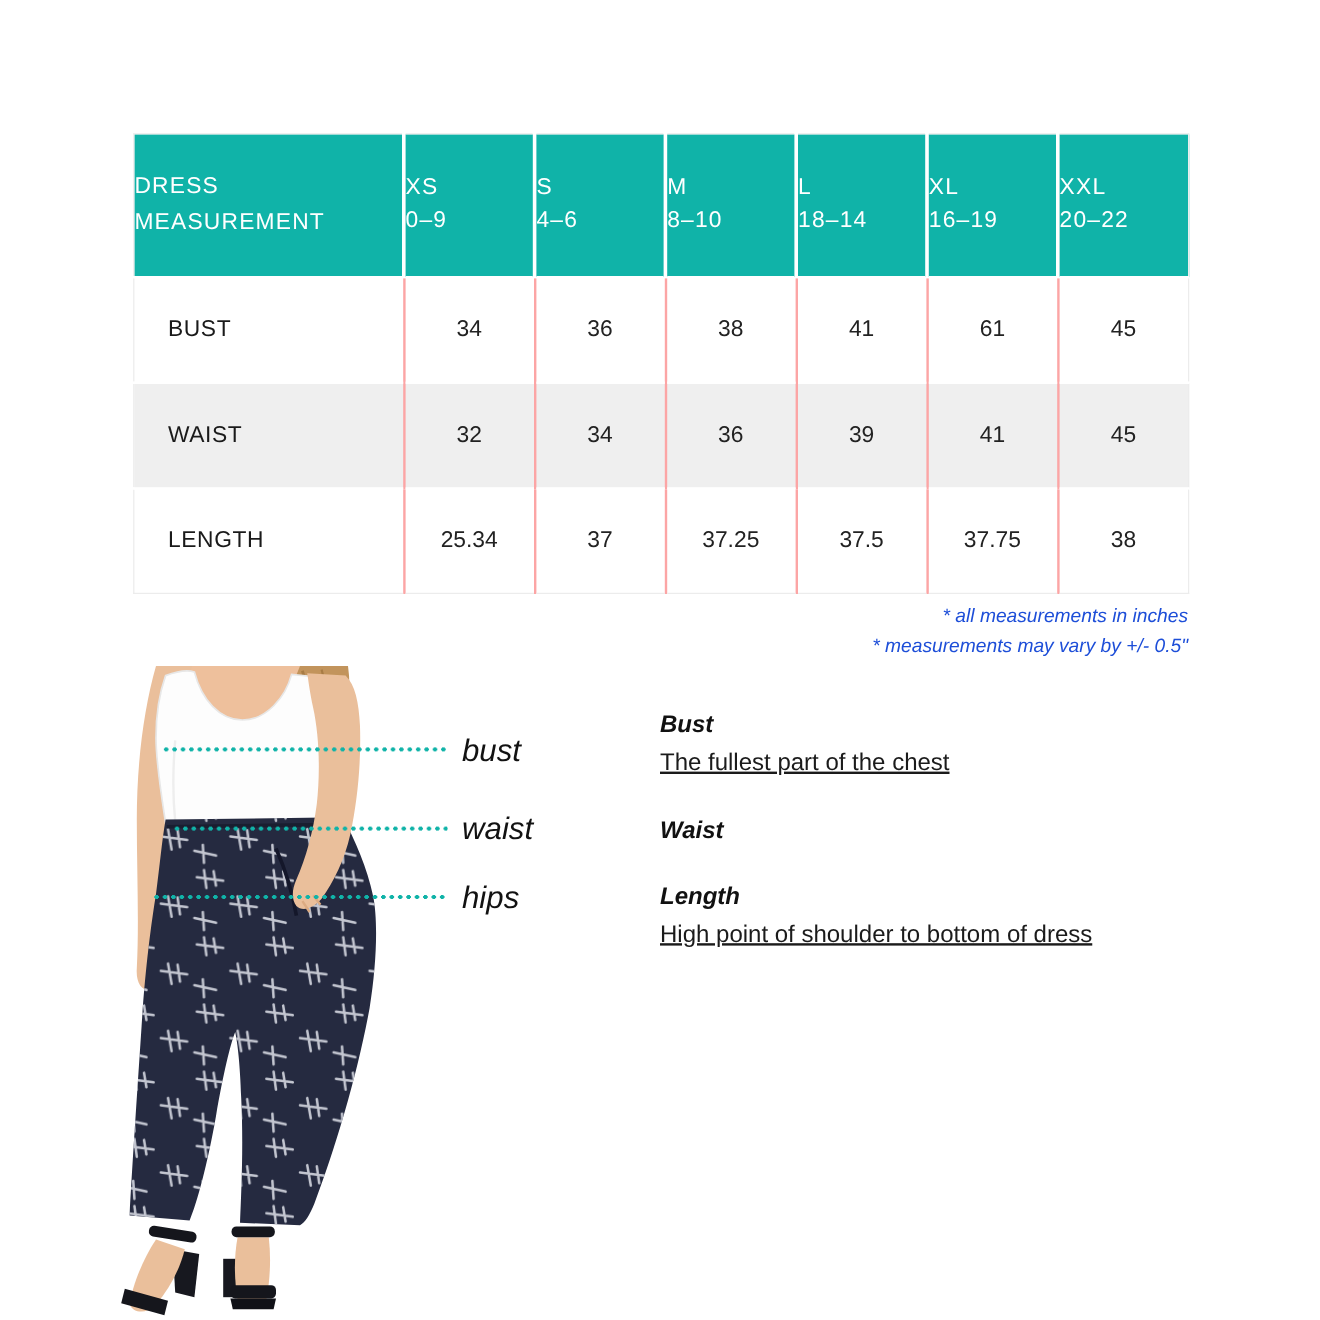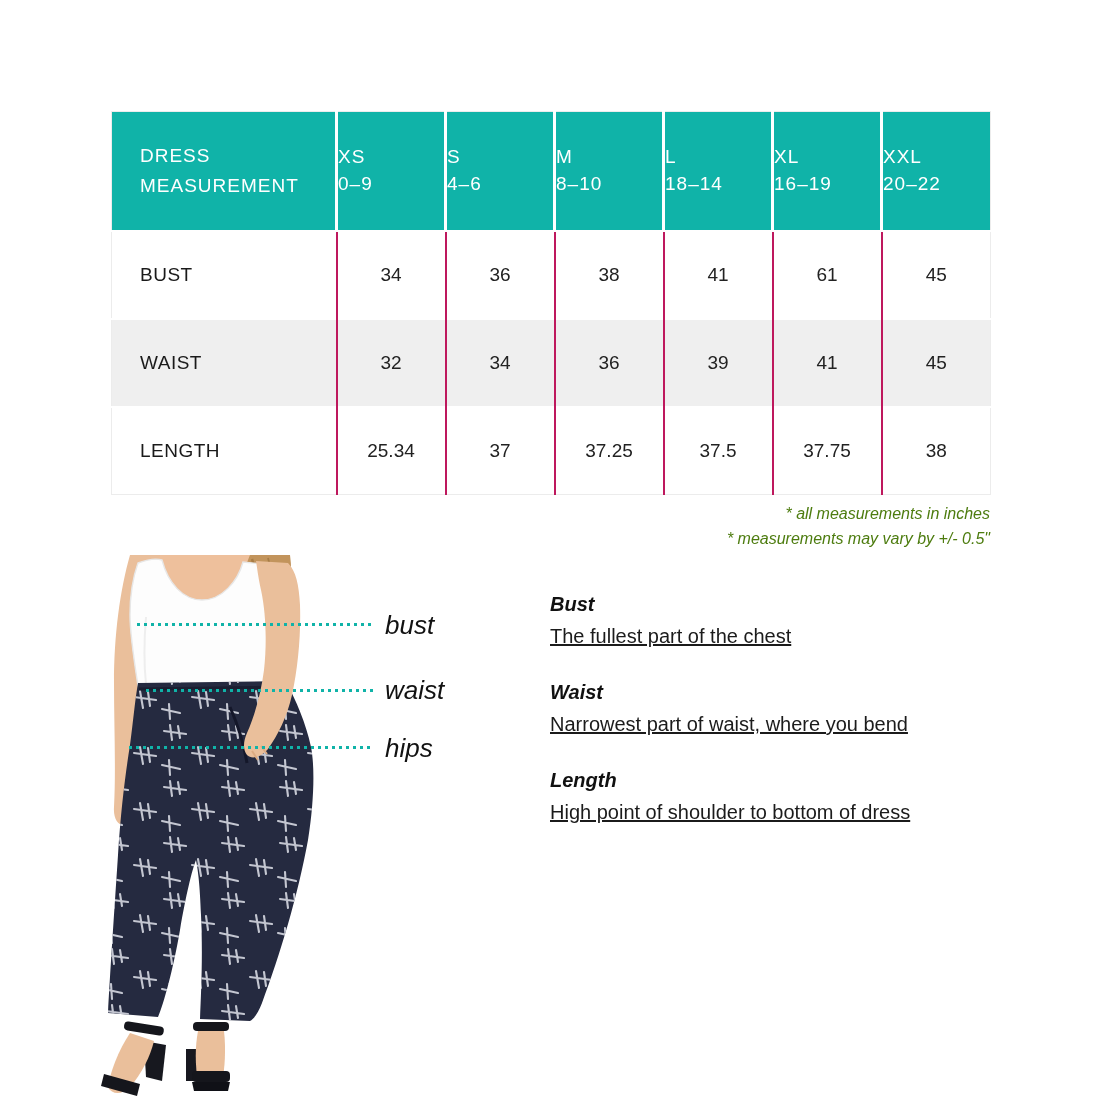--- a/index.html
+++ b/index.html
@@ -8,34 +8,34 @@
   .canvas { position:relative; width:1100px; height:1100px; overflow:hidden; background:#fff; }
 
   
   table.size-table { position:absolute; left:111px; top:111px; width:879px;
                      border-collapse:collapse; table-layout:fixed;
                      border:1px solid #ececec; }
   col.label-col { width:225px; }
   col.size-col  { width:109px; }
   thead th { background:#10b3a8; color:#ffffff; font-weight:400; height:119px;
              font-size:19px; letter-spacing:1px; vertical-align:middle; }
-  thead th.first { text-align:left; padding-left:28px; line-height:30px; padding-right:20px; }
+  thead th.first { text-align:left; line-height:30px; padding-right:20px; }
   thead th:not(.first) { border-left:3px solid #ffffff; text-align:left; }
   thead .range { margin-top:5px; }
   tbody th, tbody td { height:88px; font-size:19px; font-weight:400;
                        background:#ffffff; vertical-align:middle;
                        border-top:2px solid #ffffff; }
   tbody th { text-align:left; padding-left:28px; letter-spacing:0.5px; color:#1a1a1a; }
-  tbody td { text-align:center; border-left:2px solid #be185d; color:#222222; }
+  tbody td { text-align:center; border-left:2px solid #fca5a5; color:#222222; }
   tbody tr.alt th, tbody tr.alt td { background:#efefef; }
 
   
   .footnotes { position:absolute; left:111px; top:501px; width:879px;
                text-align:right; font-style:italic; font-size:16px;
-               line-height:25px; color:#4d7c0f; }
+               line-height:25px; color:#1d4ed8; }
 
   
   .model-svg { position:absolute; left:100px; top:555px; width:250px; height:545px; z-index:1; }
   .dotline { position:absolute; height:5px; z-index:5;
              background-image:radial-gradient(circle, #10b3a8 1.7px, rgba(0,0,0,0) 2px);
              background-size:7px 5px; background-repeat:repeat-x; background-position:left center; }
   .dot-bust  { left:135px; top:622px; width:238px; }
   .dot-waist { left:144px; top:688px; width:229px; }
   .dot-hips  { left:127px; top:745px; width:246px; }
   .mlabel { position:absolute; left:385px; font-style:italic; font-size:26px;
@@ -194,21 +194,20 @@
   <div class="mlabel mlabel-waist">waist</div>
   <div class="mlabel mlabel-hips">hips</div>
 
   <div class="terms">
     <div class="term">
       <div class="term-name">Bust</div>
       <div class="term-desc">The fullest part of the chest</div>
     </div>
     <div class="term">
       <div class="term-name">Waist</div>
-      <div class="term-desc">Narrowest part of waist, where you bend</div>
     </div>
     <div class="term">
       <div class="term-name">Length</div>
       <div class="term-desc">High point of shoulder to bottom of dress</div>
     </div>
   </div>
 
 </div>
 
 </body></html>

